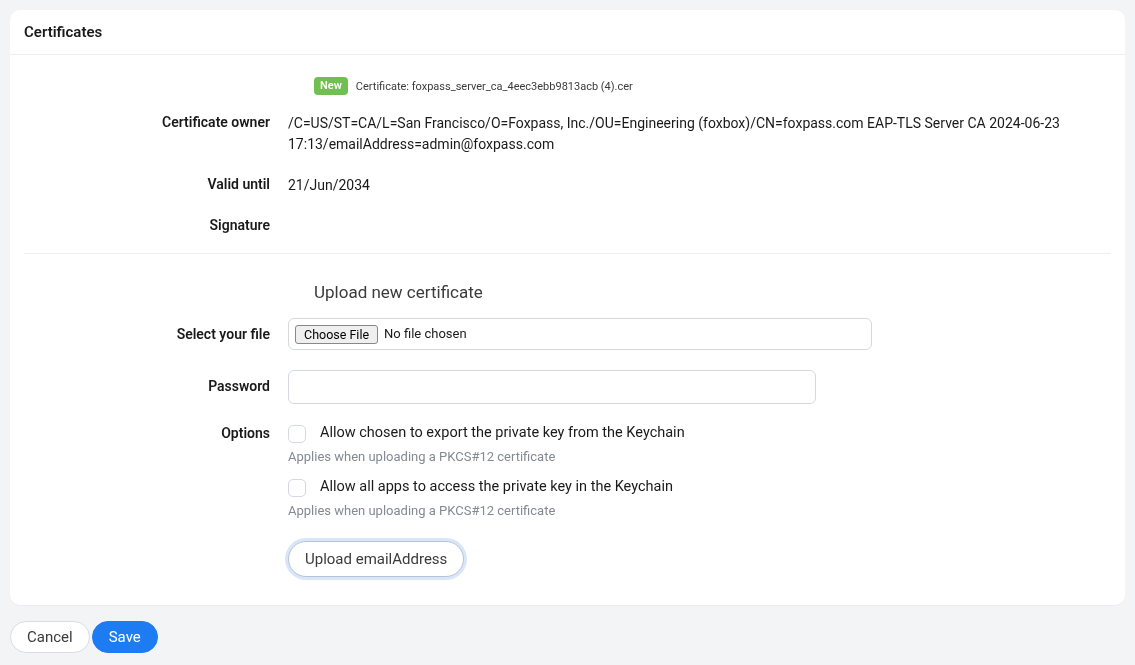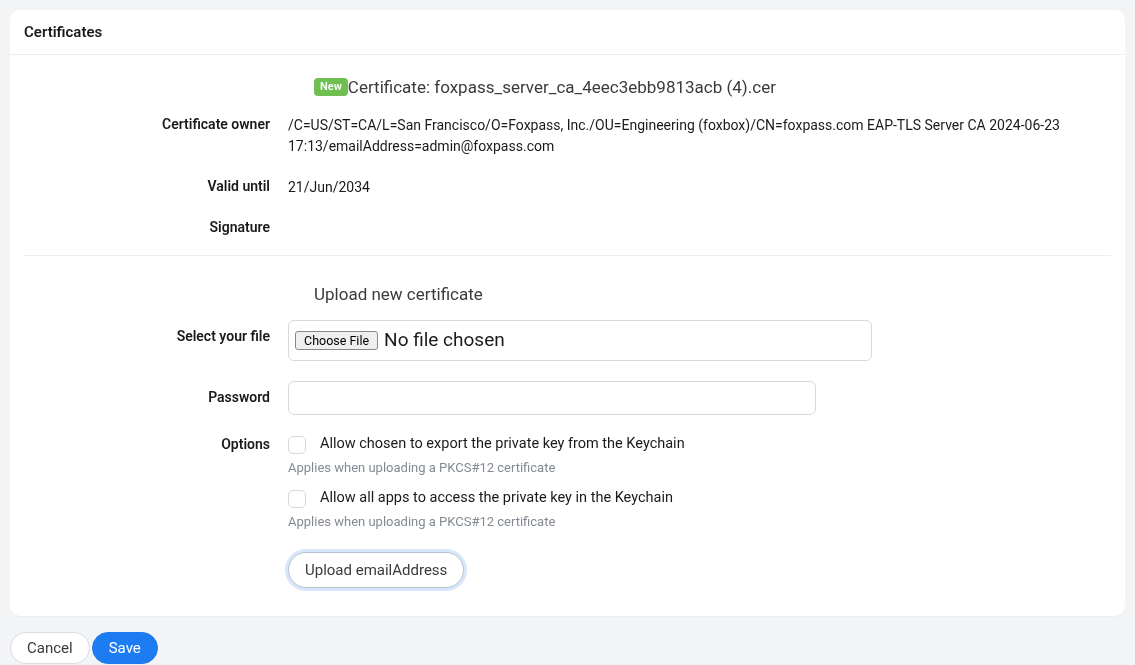--- a/index.html
+++ b/index.html
@@ -32,34 +32,35 @@
     .content {
       padding: 0 14px 28px 14px;
     }
     .top-section {
       padding: 22px 0 20px 0;
       border-bottom: 1px solid #eceef0;
     }
     .title-row {
       display: flex;
       align-items: center;
+      gap: 8px;
       margin-left: 290px;
       margin-bottom: 18px;
     }
     .badge {
       background: #70bf53;
       color: #fff;
       font-size: 11px;
       font-weight: 600;
       padding: 2px 6px;
       border-radius: 4px;
       line-height: 1.3;
     }
     .cert-title {
-      font-size: 17px;
+      font-size: 11px;
       color: #3b3b3b;
       font-weight: 400;
     }
     .row {
       display: flex;
       align-items: flex-start;
       margin-bottom: 20px;
     }
     .row:last-child {
       margin-bottom: 0;
@@ -107,21 +108,21 @@
       background: #efefef;
       border: 1px solid #888;
       border-radius: 3px;
       padding: 1px 8px;
       font-size: 12.5px;
       font-family: inherit;
       cursor: pointer;
       color: #000;
     }
     .file-status {
-      font-size: 19px;
+      font-size: 13px;
       color: #1a1a1a;
     }
     .text-input {
       border: 1px solid #d5d9de;
       border-radius: 6px;
       width: 528px;
       height: 34px;
       padding: 6px 10px;
       font-size: 14px;
       font-family: inherit;

